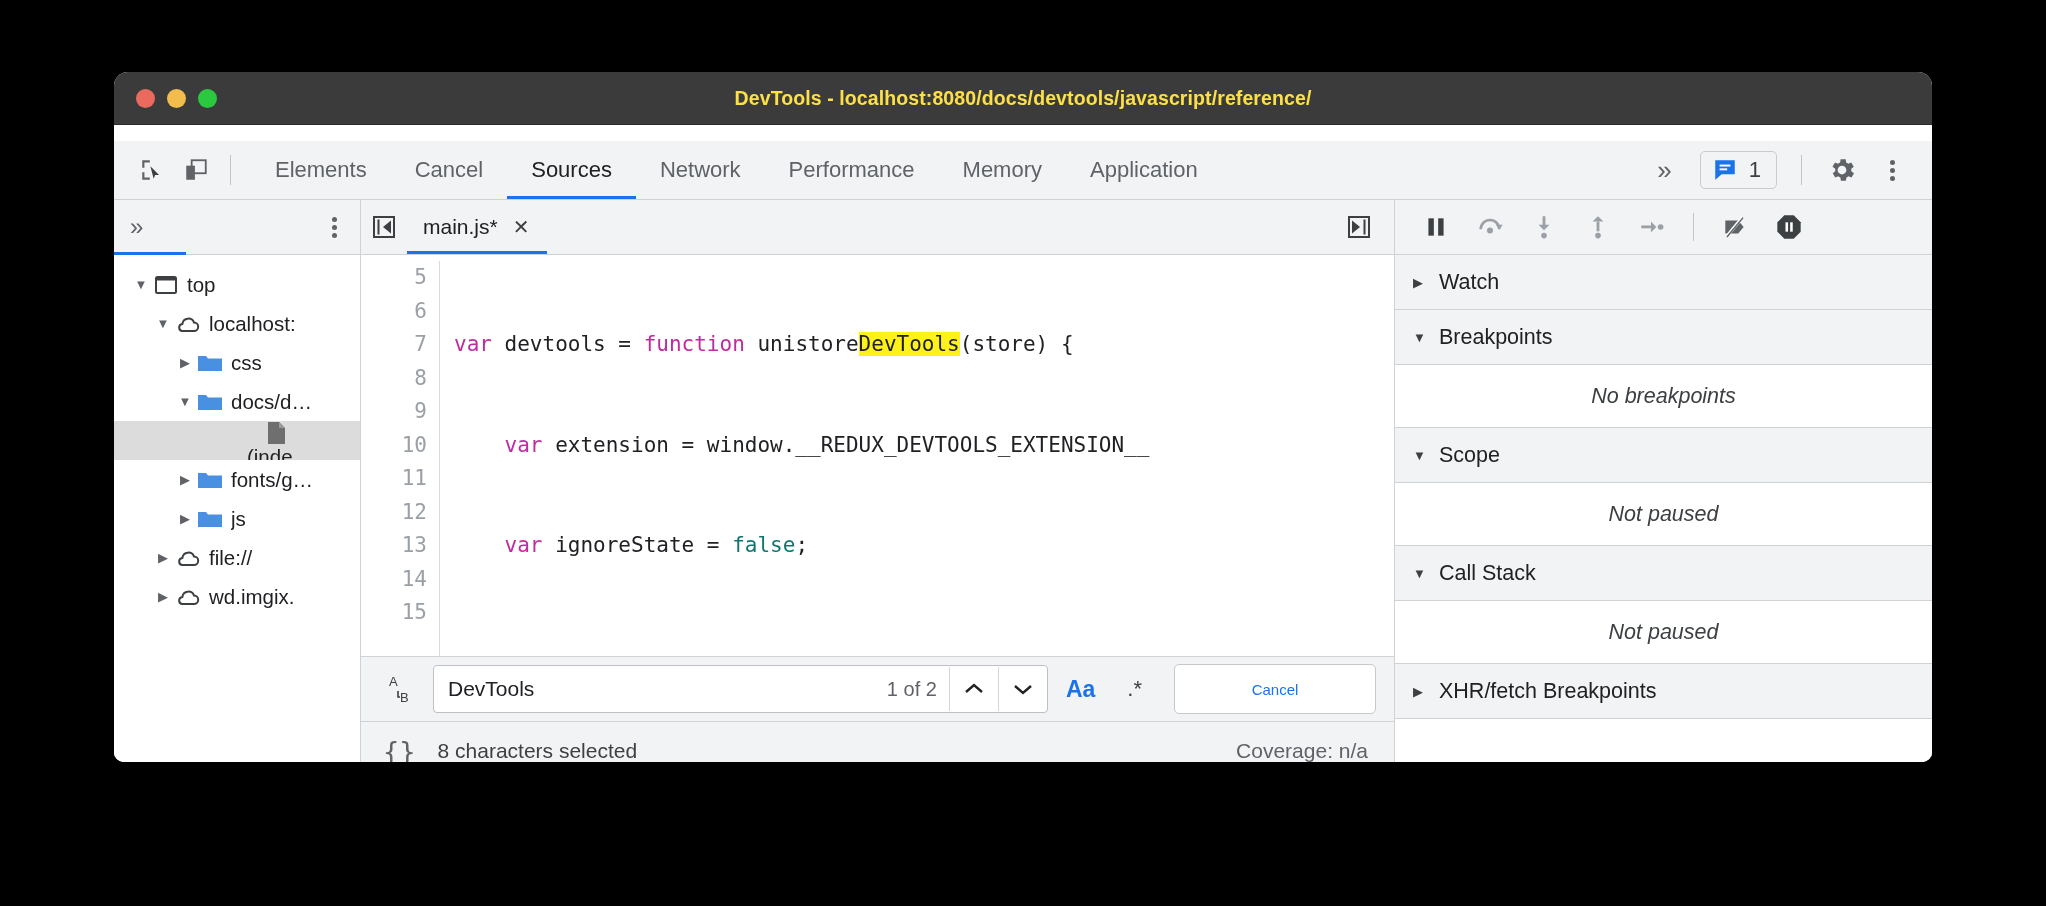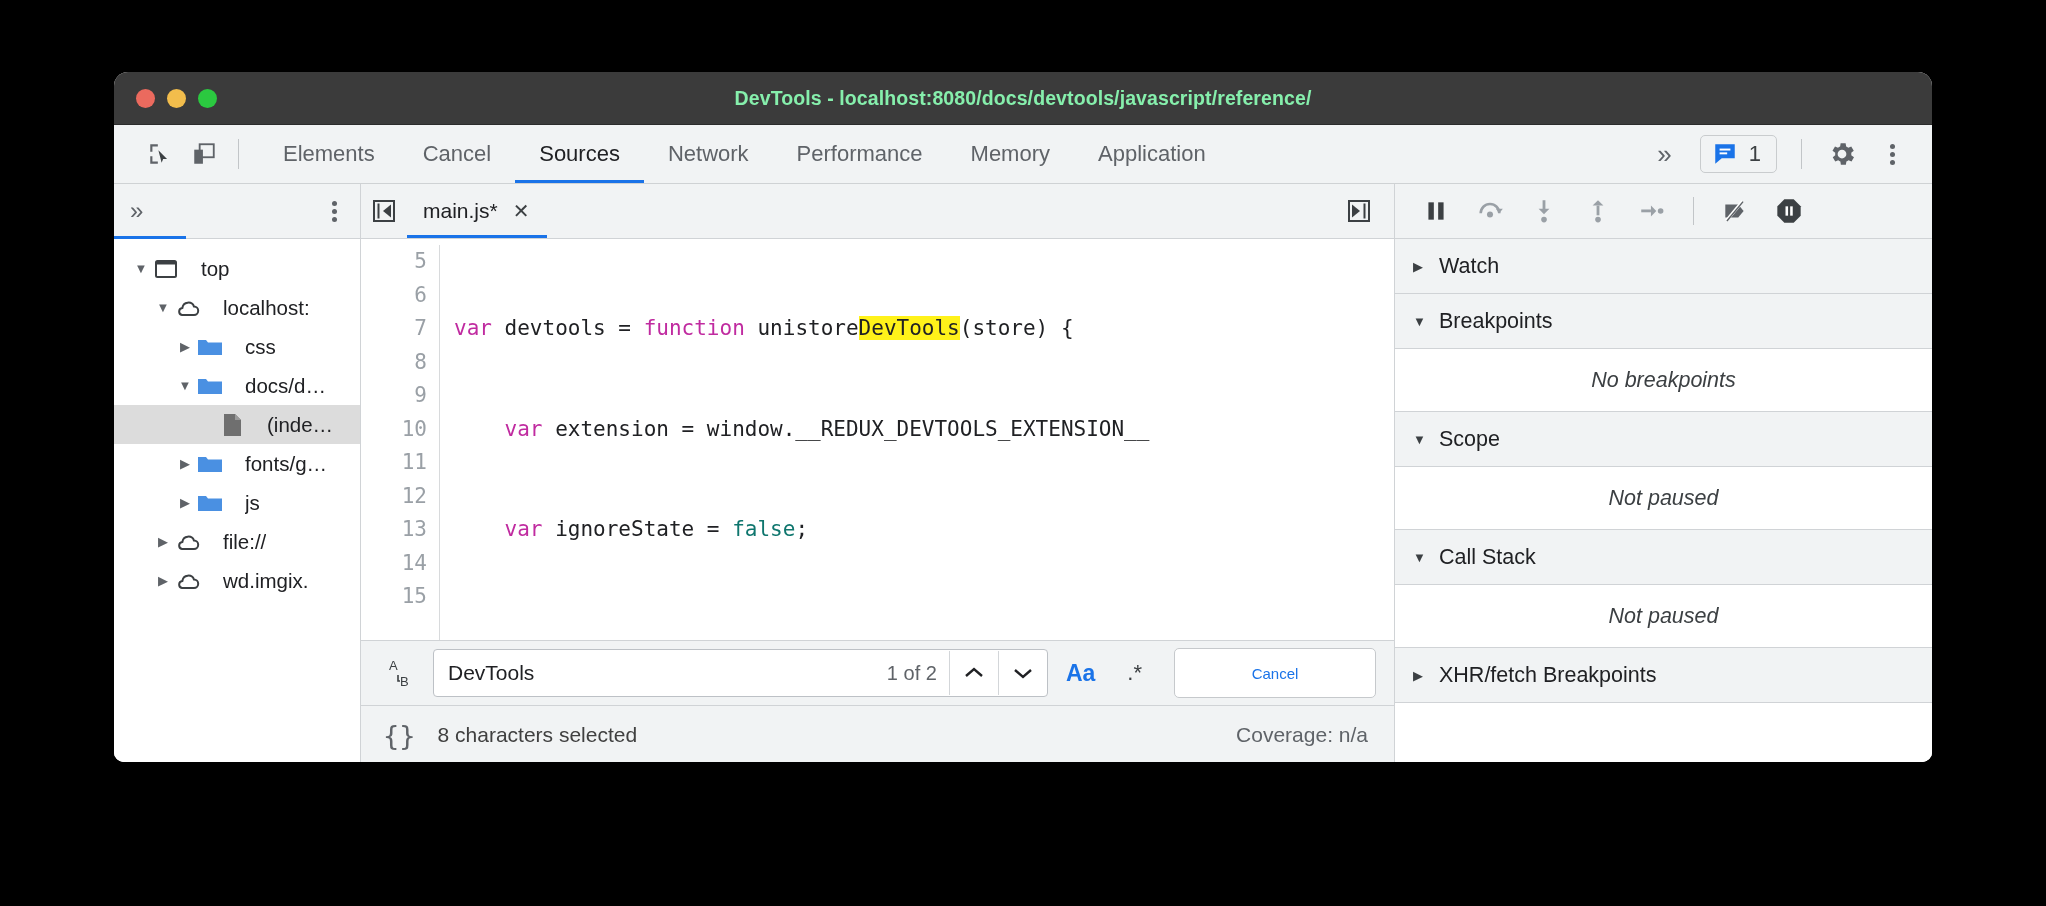--- a/index.html
+++ b/index.html
@@ -53,35 +53,36 @@
   .dot { width: 19px; height: 19px; border-radius: 50%; }
   .dot.red    { background: #eb6a5e; }
   .dot.yellow { background: #f2bd4c; }
   .dot.green  { background: #2bc940; }
   .win-title {
     position: absolute;
     left: 0; right: 0; top: 0;
     height: 52px;
     line-height: 52px;
     text-align: center;
-    color: #86efac;
+    color: #fde047;
     font-size: 19.5px;
     font-weight: bold;
     letter-spacing: 0.1px;
   }
 
   
   .tabbar {
     position: relative;
     height: 58px;
     background: #f1f3f4;
     border-bottom: 1px solid #cfd2d4;
     display: flex;
     align-items: center;
-    padding-left: 24px;
+    padding-left: 16px;
+    margin-top: 16px;
   }
   .tb-icon-btn {
     width: 44px; height: 44px;
     display: flex; align-items: center; justify-content: center;
     border-radius: 3px;
   }
   .tb-sep {
     width: 1px; height: 30px;
     background: #c2c5c8;
     margin: 0 12px;
@@ -177,28 +178,28 @@
   }
   .kebab i { width: 5px; height: 5px; border-radius: 50%; background: #5f6368; display:block; }
   .tree { flex: 1; padding-top: 10px; overflow: hidden; font-size: 20.5px; color: #202124; }
   .tree-row {
     display: flex;
     align-items: center;
     height: 39px;
     white-space: nowrap;
     padding-right: 4px;
   }
-  .tree-row.selected { background: #dcdcdc; }
+  .tree-row.selected { background: #dcdcdc; flex-direction: column; }
   .tri {
     width: 22px; min-width: 22px;
     text-align: center;
     font-size: 13px;
     color: #5f6368;
   }
-  .tree-label { margin-left: 22px; overflow: hidden; }
+  .tree-label { margin-left: 8px; overflow: hidden; }
   .ic { width: 27px; min-width: 27px; display: flex; align-items: center; justify-content: center; }
 
   
   .editor-col {
     flex: 1;
     display: flex;
     flex-direction: column;
     min-width: 0;
     border-right: 1px solid #d0d3d6;
   }

